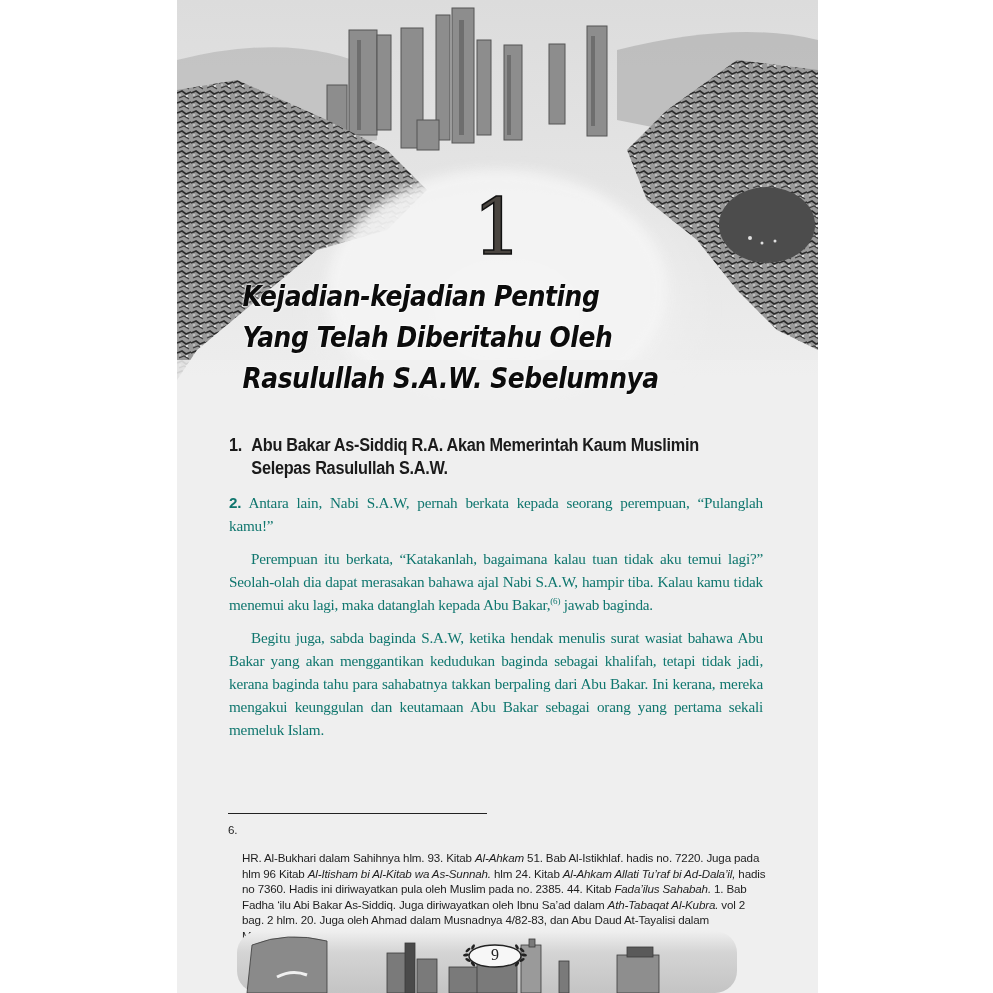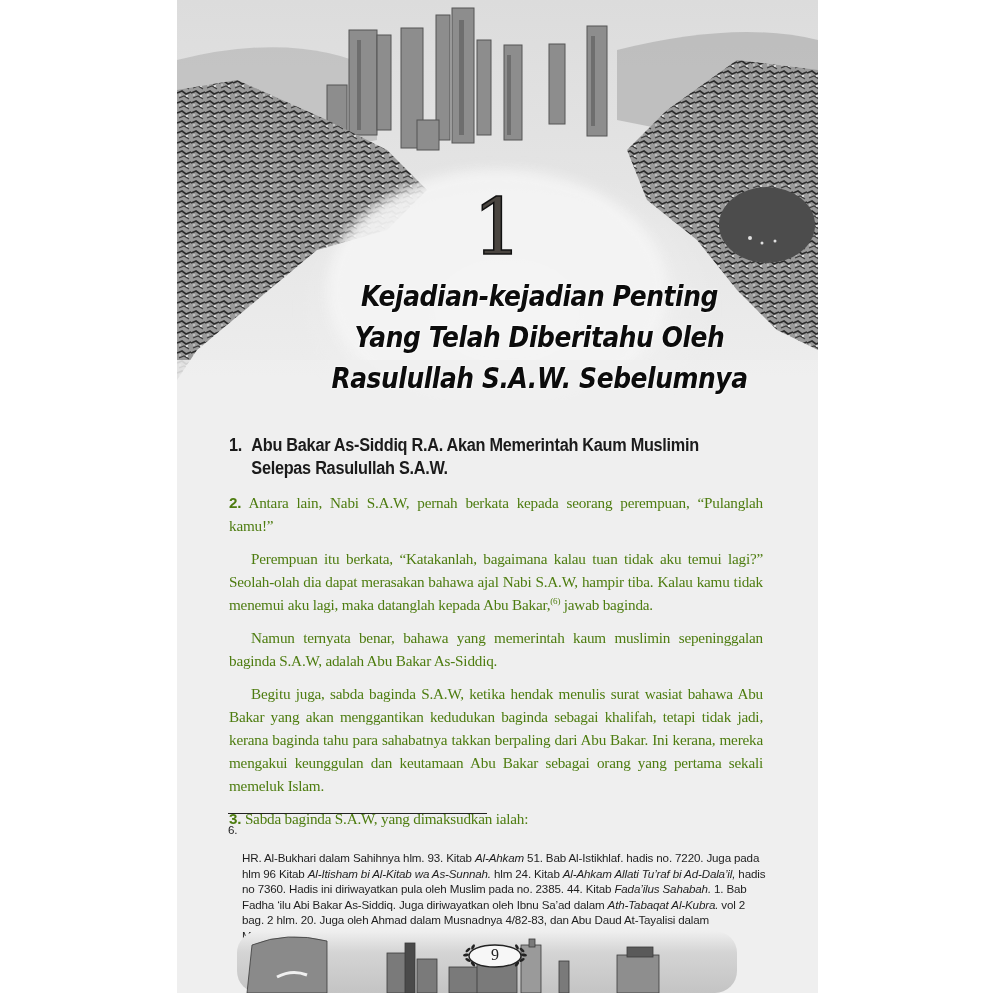--- a/index.html
+++ b/index.html
@@ -11,41 +11,41 @@
     position:absolute; left:177px; top:0; width:641px; height:993px;
     background:#efefef; overflow:hidden;
   }
   .header-art { position:absolute; left:0; top:0; width:641px; height:400px; }
   .chapter-number {
     position:absolute; left:0; width:641px; top:188px; text-align:center;
     font-family:"DejaVu Serif", serif; font-size:78px; line-height:80px;
     color:#4a4540; -webkit-text-stroke:1.5px #111; font-weight:normal;
   }
   .chapter-title {
-    position:absolute; left:9px; width:707px; top:276px; text-align:center;
+    position:absolute; left:16px; width:707px; top:276px; 
   }
   .chapter-title div {
     font-family:"DejaVu Sans", sans-serif; font-style:italic; font-weight:bold;
     font-size:29px; line-height:41px; color:#0c0c0c; letter-spacing:-0.5px;
     text-shadow: 0 0 3px #fff, 0 0 2px #fff;
     transform:scaleX(0.86);
   }
   .body {
     position:absolute; left:52px; width:534px; top:434px;
     font-family:"Liberation Serif", serif; color:#1a1a1a;
   }
   .heading {
     font-family:"Liberation Sans", sans-serif; font-weight:bold; font-size:17.5px;
     line-height:23px; color:#1b1b1b; display:flex; letter-spacing:-0.3px;
     transform-origin:left; transform:scaleX(0.93);
   }
   .heading .num { width:24px; flex:none; }
   .para {
     font-size:15.2px; line-height:23px; margin-top:10px; text-align:justify;
-    letter-spacing:-0.2px; color:#4d7c0f;
+    letter-spacing:-0.2px; color:#0f766e;
   }
   .para.first { margin-top:11px; }
   .para.indent { text-indent:22px; }
   .para b { font-family:"Liberation Sans", sans-serif; }
   .para sup { font-size:9px; line-height:0; }
   .footnote-rule {
     position:absolute; left:51px; top:813px; width:259px; height:0;
     border-top:1.2px solid #222;
   }
   .footnote {
@@ -149,27 +149,21 @@
       </span>
     </div>
 
     <p class="para first" style="margin-bottom:0;">
       <b>2.</b><span> Antara lain, Nabi S.A.W, pernah berkata kepada seorang perempuan, “Pulanglah kamu!”</span>
     </p>
     <p class="para indent" style="margin-bottom:8px;">
       <span>Perempuan itu berkata, “Katakanlah, bagaimana kalau tuan tidak aku temui lagi?” Seolah-olah dia dapat merasakan bahawa ajal Nabi S.A.W, hampir tiba. Kalau kamu tidak menemui aku lagi, maka datanglah kepada Abu Bakar,</span><sup>(6)</sup><span> jawab baginda.</span>
     </p>
     <p class="para indent" style="margin-bottom:0;">
-      <span>Namun ternyata benar, bahawa yang memerintah kaum muslimin sepeninggalan baginda S.A.W, adalah Abu Bakar As-Siddiq.</span>
-    </p>
-    <p class="para indent" style="margin-bottom:0;">
       <span>Begitu juga, sabda baginda S.A.W, ketika hendak menulis surat wasiat bahawa Abu Bakar yang akan menggantikan kedudukan baginda sebagai khalifah, tetapi tidak jadi, kerana baginda tahu para sahabatnya takkan berpaling dari Abu Bakar. Ini kerana, mereka mengakui keunggulan dan keutamaan Abu Bakar sebagai orang yang pertama sekali memeluk Islam.</span>
-    </p>
-    <p class="para" style="margin-bottom:0;">
-      <b>3.</b><span> Sabda baginda S.A.W, yang dimaksudkan ialah:</span>
     </p>
   </div>
 
   <div class="footnote-rule"></div>
 
   <div class="footnote">
     <div class="fn-line">
       <span class="fn-num">6.</span>
       <span class="fn-text" id="fn-text" style="padding-left:4px;"><span>HR. Al-Bukhari dalam Sahihnya hlm. 93. Kitab </span><i>Al-Ahkam</i><span> 51. Bab Al-Istikhlaf. hadis no. 7220. Juga pada hlm 96 Kitab </span><i>Al-Itisham bi Al-Kitab wa As-Sunnah.</i><span> hlm 24. Kitab </span><i>Al-Ahkam Allati Tu’raf bi Ad-Dala’il,</i><span> hadis no 7360. Hadis ini diriwayatkan pula oleh Muslim pada no. 2385. 44. Kitab </span><i>Fada’ilus Sahabah.</i><span> 1. Bab Fadha ‘ilu Abi Bakar As-Siddiq. Juga diriwayatkan oleh Ibnu Sa’ad dalam </span><i>Ath-Tabaqat Al-Kubra.</i><span> vol 2 bag. 2 hlm. 20. Juga oleh Ahmad dalam Musnadnya 4/82-83, dan Abu Daud At-Tayalisi dalam Musnadnya. hadis no 944.</span></span>
     </div>

